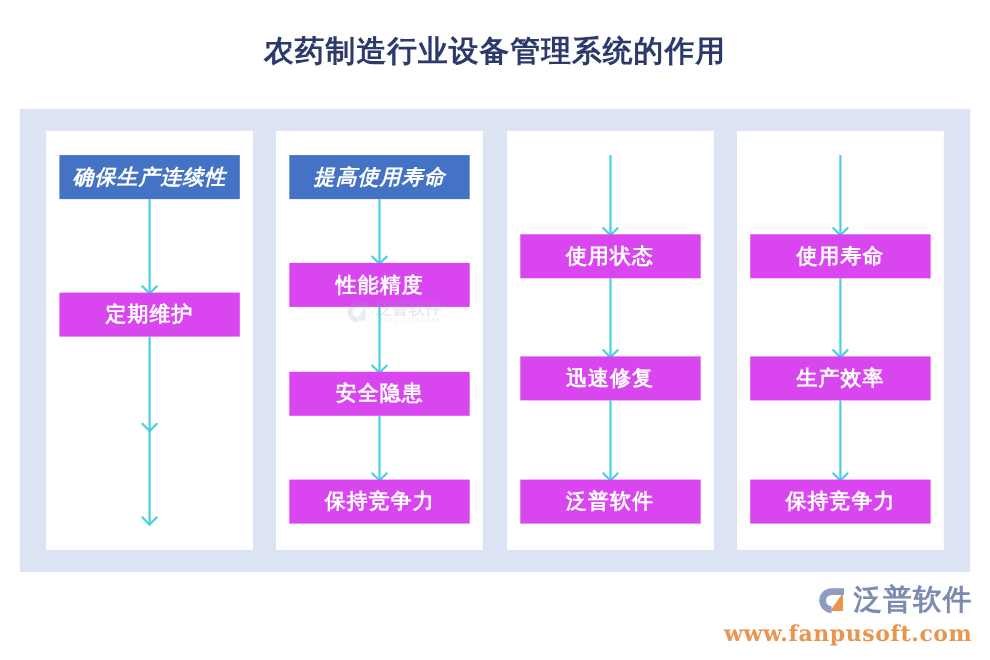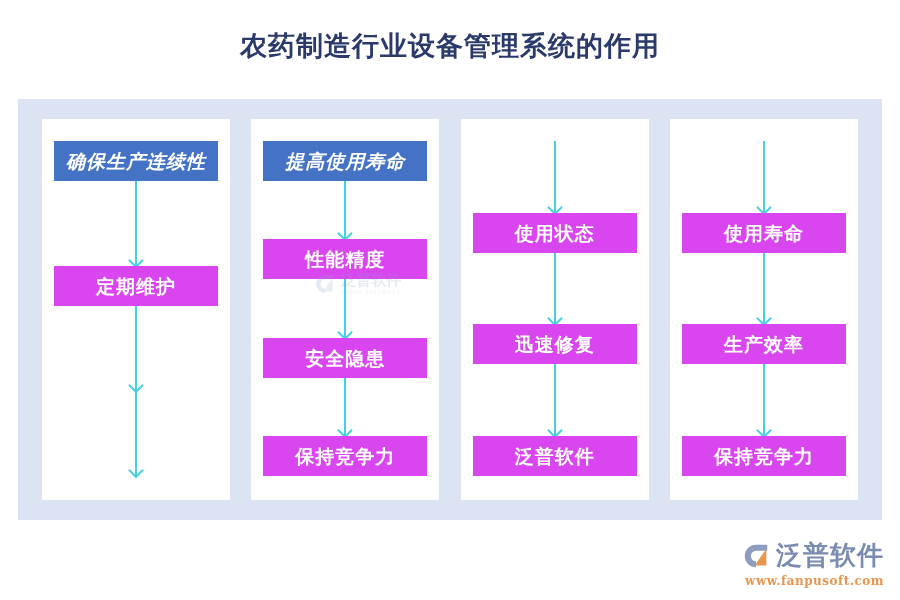--- a/index.html
+++ b/index.html
@@ -172,21 +172,21 @@
   .brand-name {
     font-family: "DejaVu Sans", "Liberation Sans", sans-serif;
     font-size: 26px;
     font-weight: 700;
     color: #7b8cb0;
     letter-spacing: 1px;
     white-space: nowrap;
   }
   .brand-url {
     font-family: "DejaVu Serif", "Liberation Serif", serif;
-    font-size: 12px;
+    font-size: 20px;
     font-weight: 700;
     color: #e8954f;
     letter-spacing: 0.5px;
     margin-top: 1px;
     white-space: nowrap;
   }
 </style>
 </head>
 <body>
 

